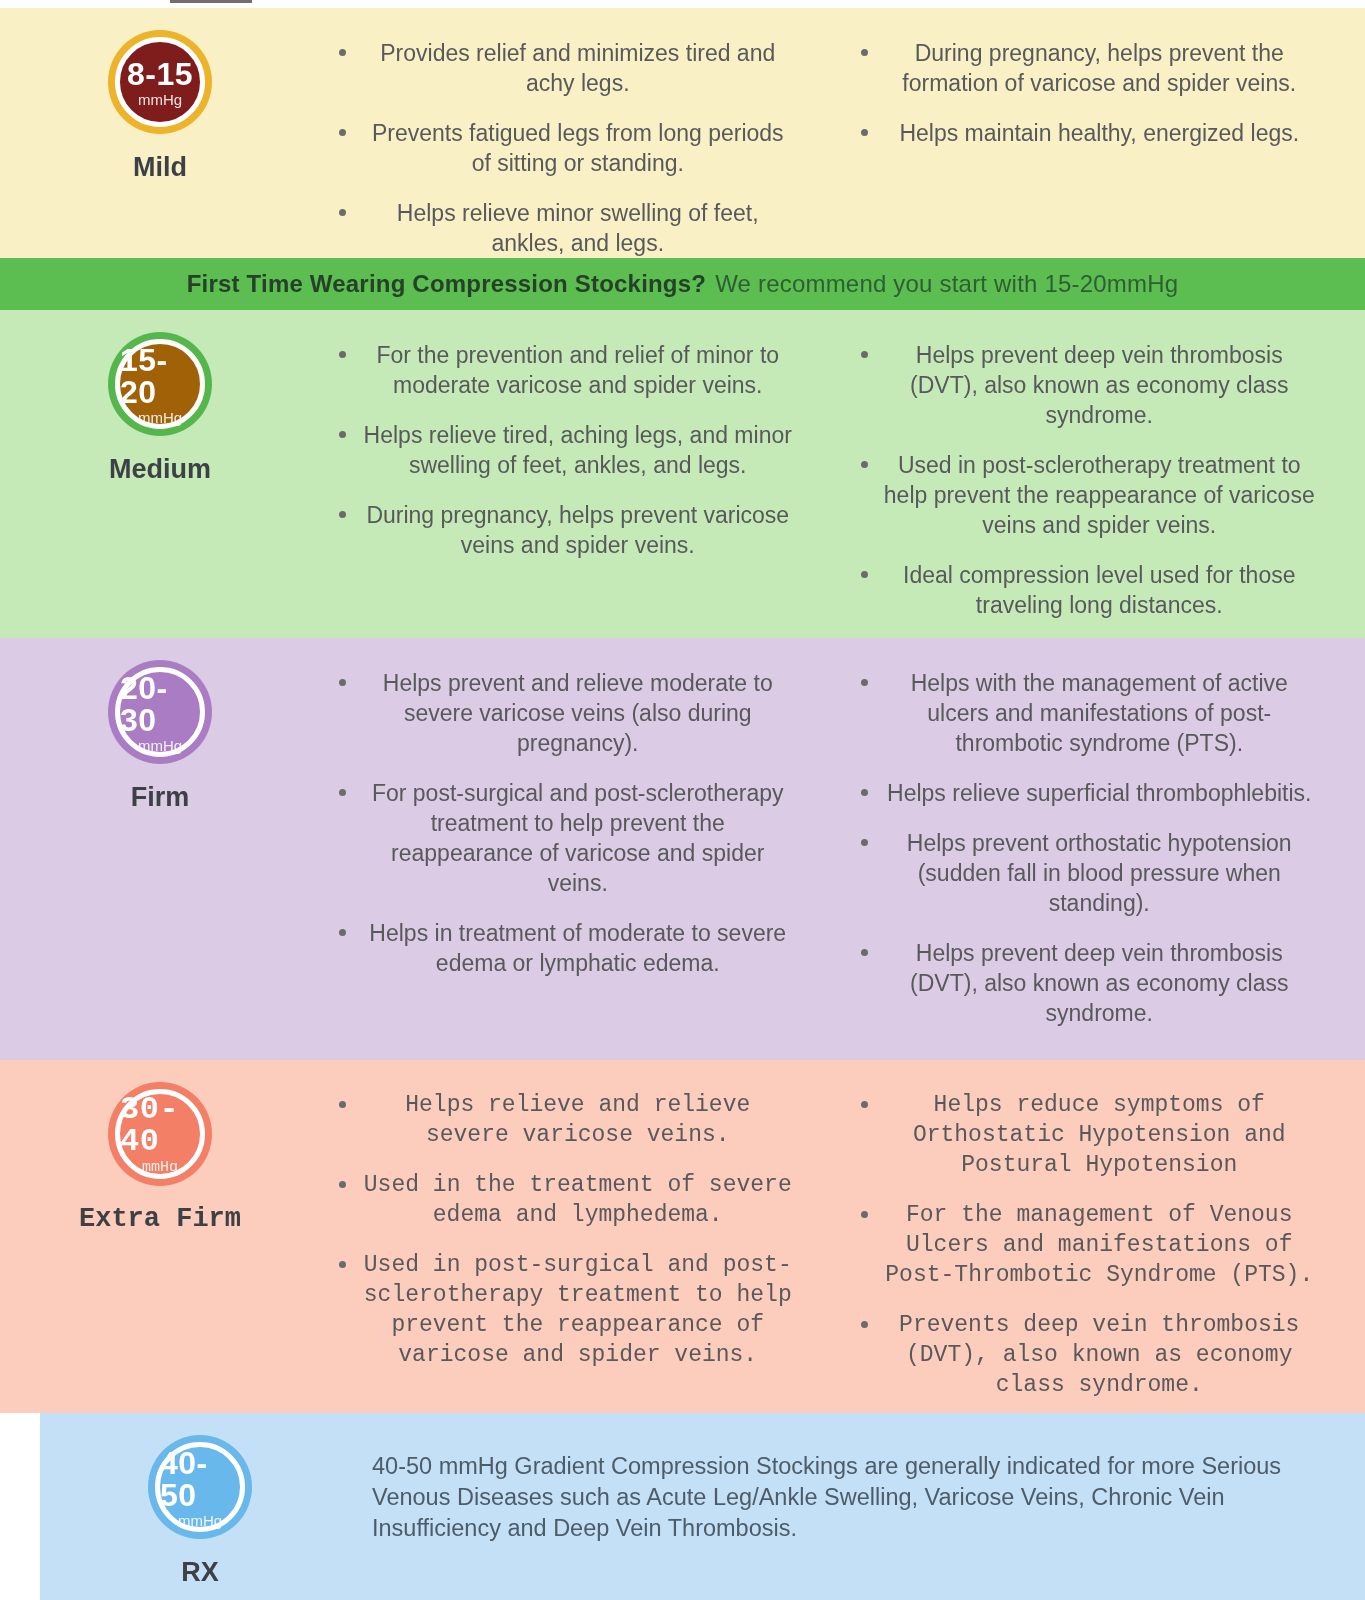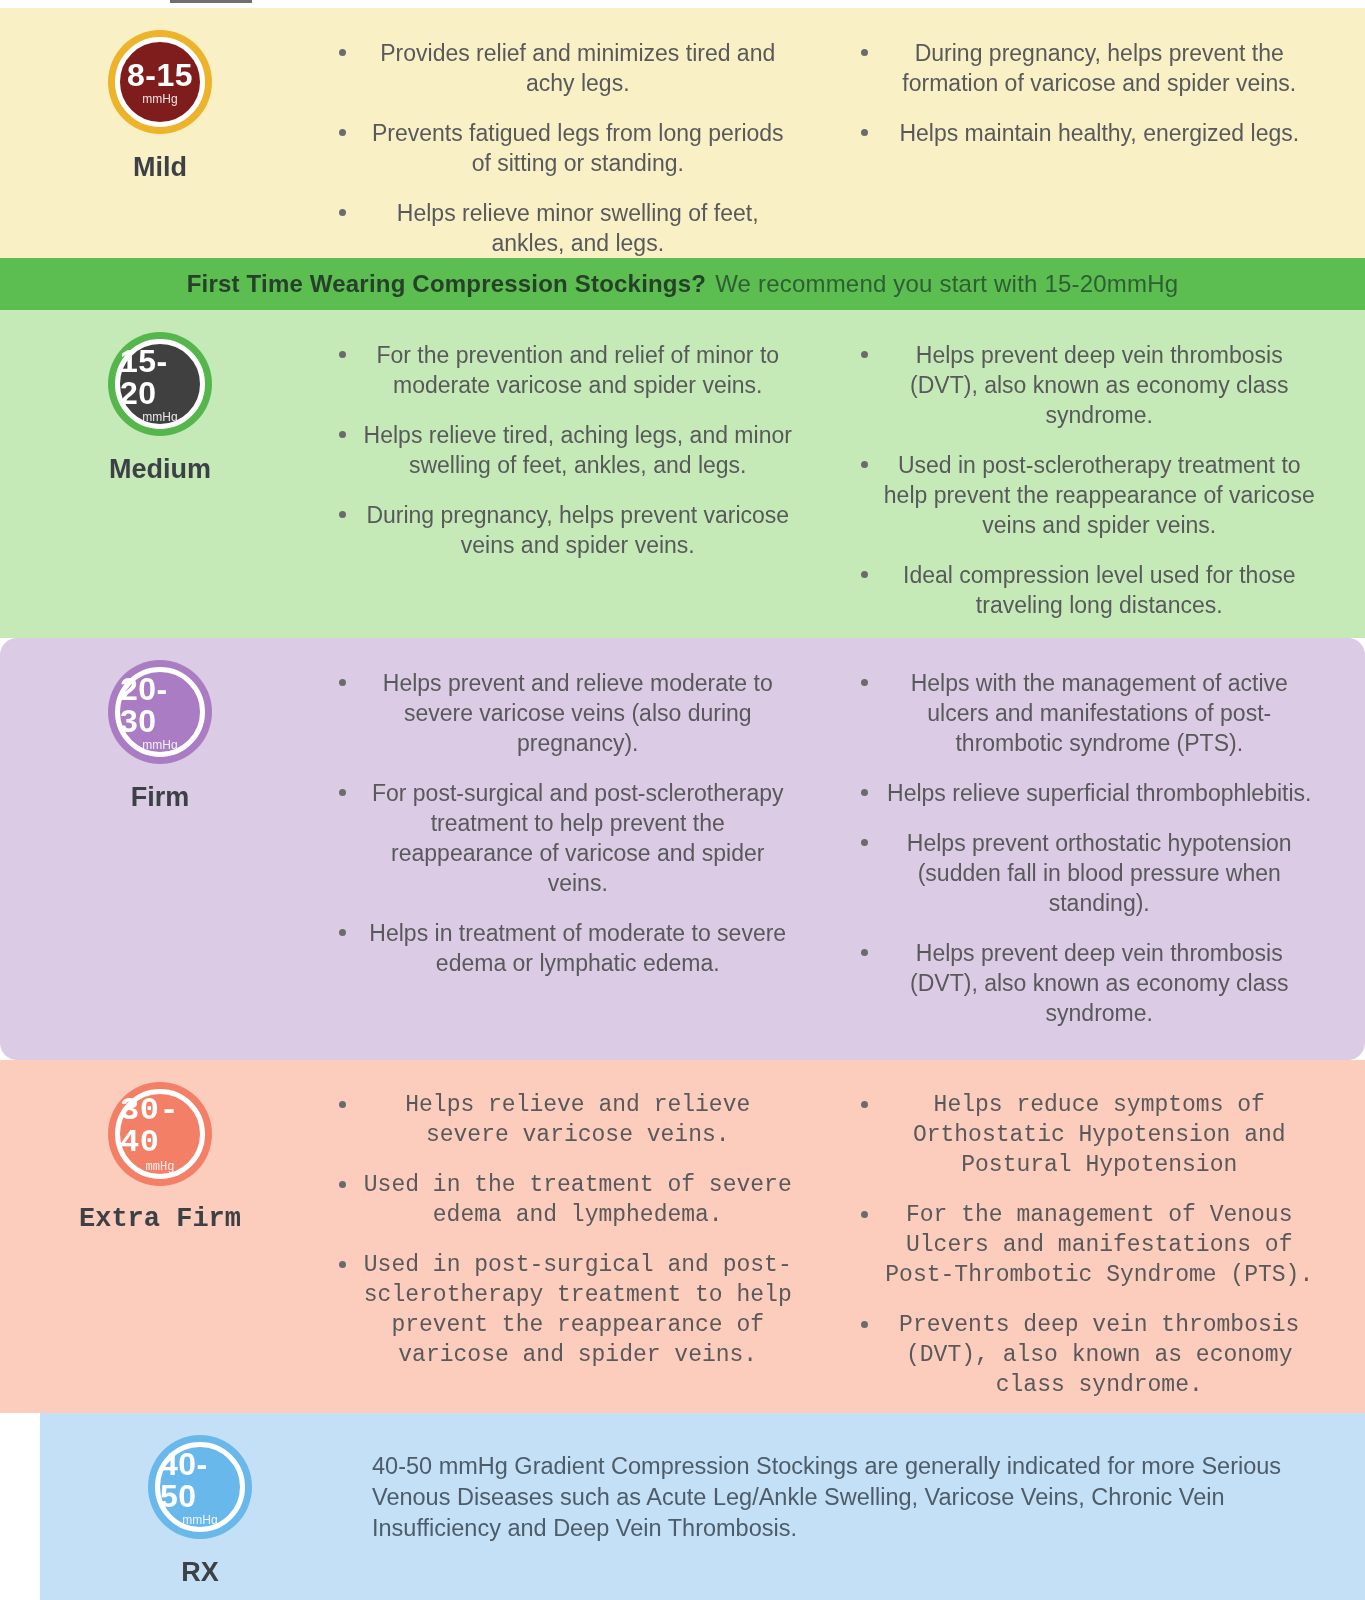--- a/index.html
+++ b/index.html
@@ -27,21 +27,21 @@
     align-items:center;padding-top:22px;box-sizing:border-box;
   }
   .badge{
     width:104px;height:104px;border-radius:50%;position:relative;
   }
   .badge-inner{
     position:absolute;inset:7px;border:5px solid #ffffff;border-radius:50%;
     display:flex;flex-direction:column;align-items:center;justify-content:center;
   }
   .range{font-size:32px;font-weight:bold;color:#ffffff;letter-spacing:.5px;line-height:1;}
-  .unit{font-size:12px;color:rgba(255,255,255,.88);margin-top:2px;line-height:1;}
+  .unit{font-size:15px;color:rgba(255,255,255,.88);margin-top:2px;line-height:1;}
   .badge-label{
     margin-top:18px;font-size:27px;font-weight:bold;color:#3d4045;text-align:center;
   }
   .cols{
     flex:1;display:grid;grid-template-columns:1fr 1fr;column-gap:58px;
     padding:30px 48px 0 12px;box-sizing:border-box;
   }
   ul.blist{list-style:none;margin:0;padding:0;text-align:center;}
   ul.blist li{
     position:relative;padding-left:28px;margin-bottom:20px;
@@ -87,42 +87,42 @@
 </section>
 
 <div class="banner" style="background: rgb(92, 190, 80);">
   <span class="q">First Time Wearing Compression Stockings?</span>
   <span class="r">We recommend you start with 15-20mmHg</span>
 </div>
 
 <section class="band s-medium" style="background: rgb(198, 234, 183);">
   <div class="badge-col">
     <div class="badge" style="background: rgb(85, 183, 75);">
-      <div class="badge-inner" style="background: #404040;">
+      <div class="badge-inner" style="background: #a16207;">
         <span class="range">15-20</span>
         <span class="unit">mmHg</span>
       </div>
     </div>
     <div class="badge-label">Medium</div>
   </div>
   <div class="cols">
     <ul class="blist">
         <li>For the prevention and relief of minor to moderate varicose and spider veins.</li>
         <li>Helps relieve tired, aching legs, and minor swelling of feet, ankles, and legs.</li>
         <li>During pregnancy, helps prevent varicose veins and spider veins.</li>
       </ul>
     <ul class="blist">
         <li>Helps prevent deep vein thrombosis (DVT), also known as economy class syndrome.</li>
         <li>Used in post-sclerotherapy treatment to help prevent the reappearance of varicose veins and spider veins.</li>
         <li>Ideal compression level used for those traveling long distances.</li>
       </ul>
   </div>
 </section>
 
-<section class="band s-firm" style="background: rgb(220, 203, 228); border-radius: 17px;">
+<section class="band s-firm" style="background: rgb(220, 203, 228);">
   <div class="badge-col">
     <div class="badge" style="background: rgb(169, 124, 195);">
       <div class="badge-inner" style="background: rgb(169, 124, 195);">
         <span class="range">20-30</span>
         <span class="unit">mmHg</span>
       </div>
     </div>
     <div class="badge-label">Firm</div>
   </div>
   <div class="cols">

